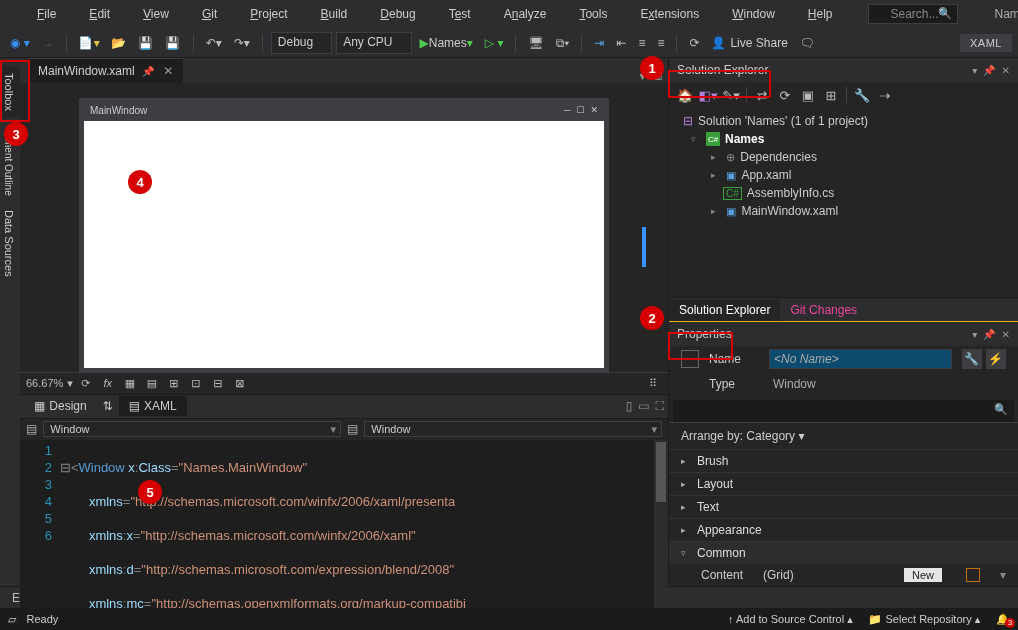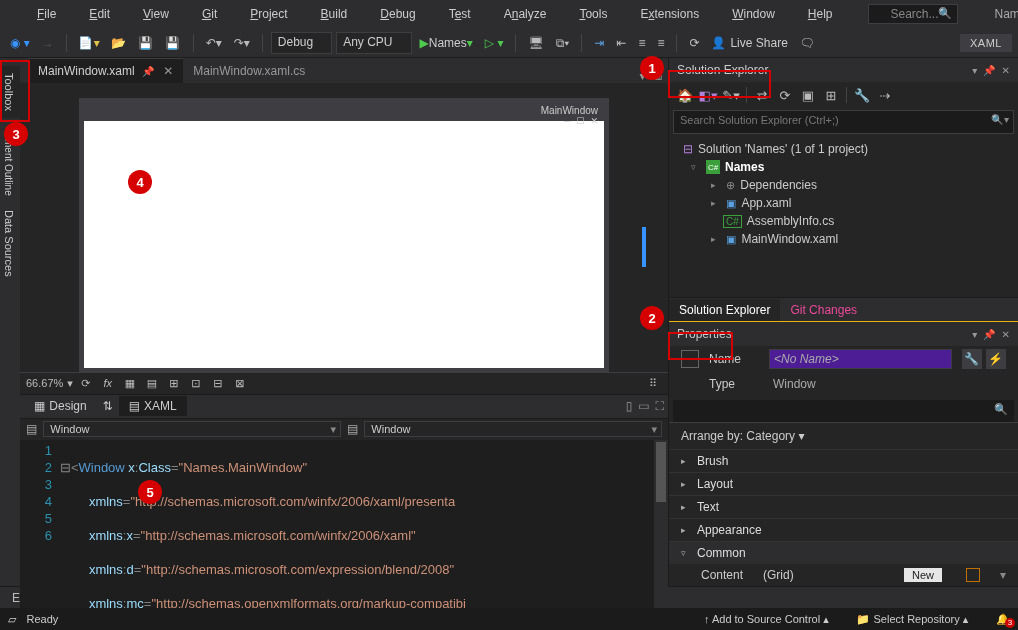--- a/index.html
+++ b/index.html
@@ -26,21 +26,21 @@
   .editor-area { width:648px; display:flex; flex-direction:column; background:#1e1e1e;}
   .doc-tabs { height:26px; background:#2d2d30; display:flex; align-items:flex-end; padding-left:8px; position:relative;}
   .doc-tab { background:#1e1e1e; padding:5px 10px 5px 10px; display:flex; align-items:center; gap:8px; color:#d0d0d0; border-top:1px solid #3e3e42; font-size:12px;}
   .doc-tab.inactive { background:#2d2d30; color:#999; border-top:none;}
   .doc-tab .pin { color:#888; font-size:10px;}
   .doc-tab .close { color:#999; font-size:12px; cursor:pointer;}
   .doc-tabs .tab-tools { margin-left:auto; display:flex; gap:8px; padding-right:6px; color:#999;}
   .designer { flex:1; background:#252526; display:flex; flex-direction:column; }
   .design-canvas { flex:1; display:flex; justify-content:center; align-items:flex-start; padding:15px 0; position:relative; overflow:hidden;}
   .design-window { width:530px; height:275px; background:#fff; border:5px solid #3e3e42; position:relative;}
-  .design-window .tb { height:18px; background:#3e3e42; color:#ccc; font-size:10px; padding:2px 6px; display:flex; align-items:flex-end;flex-direction:column;}
+  .design-window .tb { height:18px; background:#3e3e42; color:#ccc; font-size:10px; padding:2px 6px; display:flex; align-items:flex-start;}
   .design-window .tb .wbtns { margin-left:auto; display:flex; gap:6px; font-size:9px;}
   .zoom-bar { height:22px; background:#252526; border-top:1px solid #3e3e42; display:flex; align-items:center; gap:4px; padding:0 6px; color:#bbb; font-size:11px;}
   .zoom-bar .spacer { flex:1; }
   .zoom-bar .ib { width:18px; text-align:center; cursor:pointer;}
   .tab-switch { height:24px; background:#2d2d30; border-top:1px solid #1b1b1c; display:flex; align-items:center; gap:0; padding:0 4px;}
   .tab-switch .tsb { padding:3px 10px; cursor:pointer; display:flex; align-items:center; gap:4px;}
   .tab-switch .tsb.active { background:#1e1e1e; }
   .tab-switch .swap { margin:0 6px;}
   .tab-switch .right-tools { margin-left:auto; display:flex; gap:6px; color:#999;}
   .breadcrumb { height:22px; background:#252526; display:flex; align-items:center; gap:6px; padding:0 6px; color:#aaa; border-top:1px solid #1b1b1c;}
@@ -71,36 +71,36 @@
   .tree .ico-xaml { color:#5aa0e0; font-size:11px;}
   .tree .ico-dep { color:#888; font-size:11px;}
   .tree .bold { font-weight:600; color:#fff;}
   .se-tabs { height:24px; display:flex; align-items:flex-end; background:#2d2d30; border-top:1px solid #1b1b1c;}
   .se-tabs .st { padding:4px 10px; cursor:pointer; color:#ec4899;}
   .se-tabs .st.active { background:#252526; color:#fff;}
   .props-pane { border-top:1px solid #eab308;}
   .props-body { background:#252526; }
   .props-row { display:flex; align-items:center; gap:10px; padding:3px 12px;}
   .props-row .lbl { width:50px; color:#ccc;}
-  .props-row .val { flex:1; background:#4c1d95; border:1px solid #3e3e42; padding:2px 4px; color:#aaa; font-style:italic;}
+  .props-row .val { flex:1; background:#0c4a6e; border:1px solid #3e3e42; padding:2px 4px; color:#aaa; font-style:italic;}
   .props-row .val.plain { font-style:normal; border:none; background:transparent;}
   .props-row .act { display:flex; gap:4px;}
   .props-row .act span { width:20px; height:20px; background:#3e3e42; display:flex; align-items:center; justify-content:center; color:#ddd; cursor:pointer; font-size:12px;}
   .props-search { height:22px; background:#1b1b1c; margin:4px 4px 0 4px; position:relative;}
   .props-search::after { content:"🔍"; position:absolute; right:6px; top:3px; color:#888; font-size:11px;}
   .props-arrange { padding:6px 12px; color:#ccc; border-top:1px solid #3e3e42;}
   .cat { padding:4px 12px; border-top:1px solid #333; color:#ddd; display:flex; align-items:center; gap:6px; cursor:pointer;}
   .cat .exp { width:10px; font-size:9px; color:#aaa;}
   .cat.open { background:#2d2d30;}
   .content-row { display:flex; padding:4px 12px 4px 32px; gap:20px; align-items:center;}
   .content-row .new-btn { margin-left:auto; background:#e6e6e6; color:#222; padding:1px 8px; font-size:11px; cursor:pointer;}
   .content-row .sq { width:14px; height:14px; border:1px solid #c07000; margin-left:4px;}
   .bot-tabs { height:22px; background:#2d2d30; border-top:1px solid #1b1b1c; display:flex; align-items:center; gap:12px; padding:0 12px; color:#bbb;}
   .statusbar { position:absolute; bottom:0; left:0; right:0; height:22px; background:#1b1b1c; display:flex; align-items:center; color:#ccc; padding:0 8px; font-size:11px; gap:10px;}
-  .statusbar .right-sb { margin-left:auto; display:flex; gap:28px; align-items:flex-start;}
+  .statusbar .right-sb { margin-left:auto; display:flex; gap:16px; align-items:flex-start;}
   .statusbar .notif { position:relative; }
   .statusbar .notif::after { content:"3"; position:absolute; bottom:-2px; right:-5px; background:#c00; color:#fff; border-radius:50%; width:10px; height:10px; font-size:8px; display:flex; align-items:center; justify-content:center;}
   
   .callout { position:absolute; width:24px; height:24px; background:#d60000; border-radius:50%; color:#fff; font-weight:bold; display:flex; align-items:center; justify-content:center; font-size:13px; z-index:50;}
   .redbox { position:absolute; border:2px solid #d60000; z-index:49;}
 </style>
 </head>
 <body>
 
 <div class="menubar">
@@ -169,23 +169,20 @@
     <div class="vtab">Data Sources</div>
   </div>
 
   <div class="editor-area">
     <div class="doc-tabs">
       <div class="doc-tab">
         <span>MainWindow.xaml</span>
         <span class="pin">📌</span>
         <span class="close">✕</span>
       </div>
-      <div class="doc-tab inactive">
-        <span>MainWindow.xaml.cs</span>
-      </div>
       <div class="tab-tools">
         <span>▾</span>
         <span>⧉</span>
       </div>
     </div>
 
     <div class="designer">
       <div class="design-canvas">
         <div class="design-window">
           <div class="tb">
@@ -267,21 +264,20 @@
       <span class="ico">✎▾</span>
       <span class="sep" style="width:1px;height:16px;background:#444"></span>
       <span class="ico">⇄</span>
       <span class="ico">⟳</span>
       <span class="ico">▣</span>
       <span class="ico">⊞</span>
       <span class="sep" style="width:1px;height:16px;background:#444"></span>
       <span class="ico">🔧</span>
       <span class="ico">⇢</span>
     </div>
-    <div class="se-search">Search Solution Explorer (Ctrl+;)</div>
     <div class="tree">
       <div class="node" style="padding-left:14px">
           <span class="ico-sln">⊟</span>
           <span>Solution 'Names' (1 of 1 project)</span>
         </div>
       <div class="node" style="padding-left:22px">
           <span class="exp">▿</span>
           <span class="ico-csproj">C#</span>
           <span class="bold">Names</span>
         </div>

